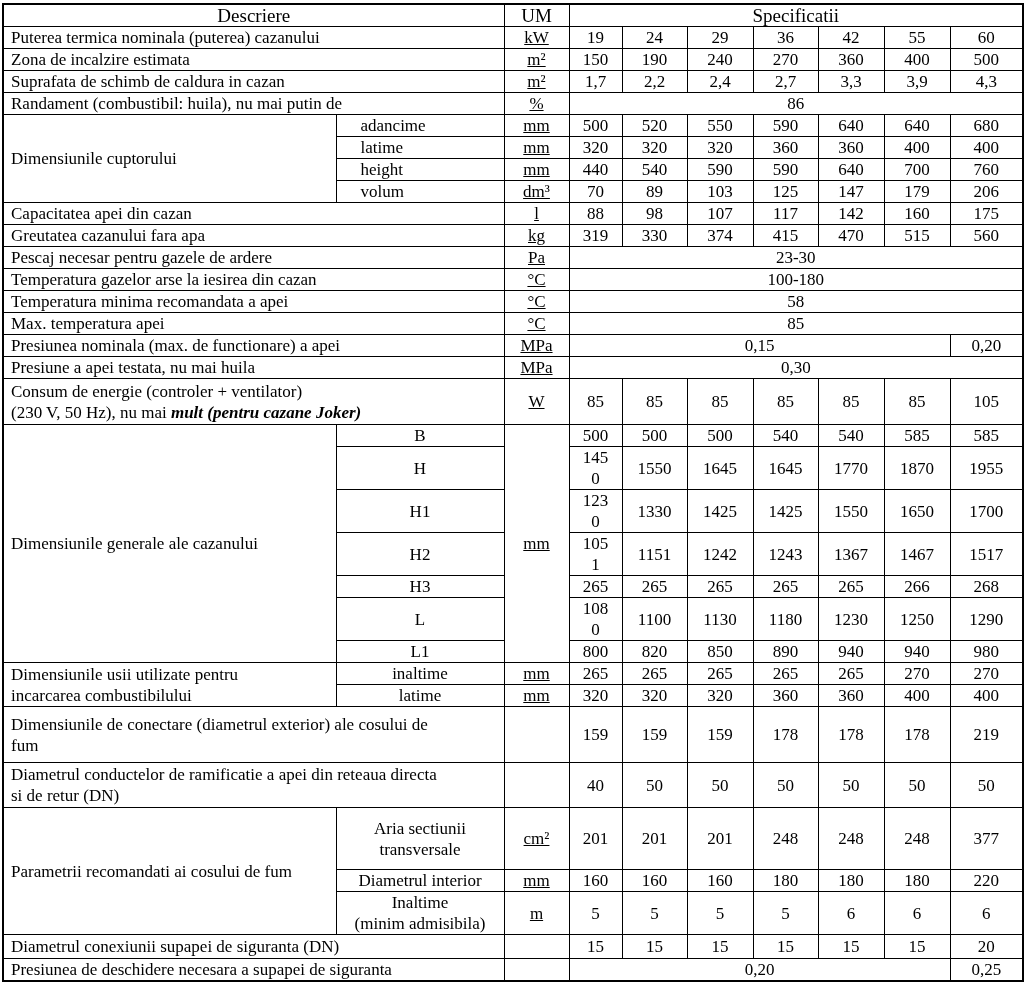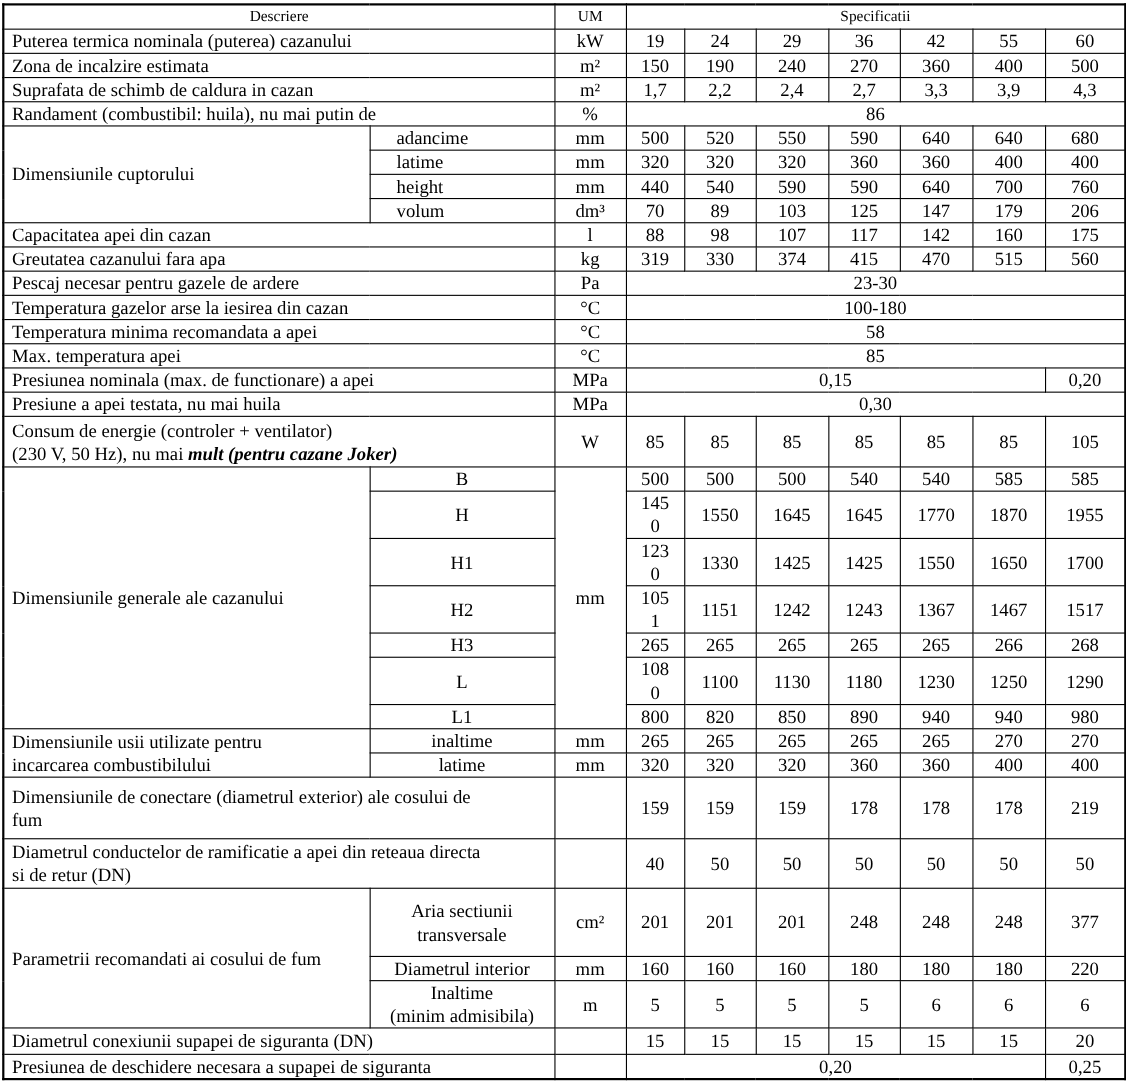--- a/index.html
+++ b/index.html
@@ -15,25 +15,25 @@
     color: #000;
   }
   #spec-table td {
     border: 1px solid #000;
     line-height: 21px;
     padding: 0 4px;
     overflow: hidden;
     vertical-align: middle;
     height: 21px;
   }
-  #spec-table td.head { text-align: center; font-size: 14px; }
+  #spec-table td.head { text-align: center; font-size: 19px; }
   #spec-table td.desc { text-align: left; padding-left: 7px; white-space: pre-line; }
   #spec-table td.sub  { text-align: center; white-space: pre-line; }
   #spec-table td.subl { text-align: left; padding-left: 24px; white-space: pre-line; }
-  #spec-table td.um   { text-align: center; }
+  #spec-table td.um   { text-align: center; text-decoration: underline; }
   #spec-table td.val  { text-align: center; }
   #spec-table td.val.v0 { word-break: break-all; padding: 0 10px; }
   #spec-table .bi { font-weight: bold; font-style: italic; margin-top: 42px; }
   
   #spec-table tr:nth-child(18) { height: 46px; }
   #spec-table tr:nth-child(28) { height: 56px; }
   #spec-table tr:nth-child(29) { height: 45px; }
   #spec-table tr:nth-child(30) { height: 62px; }
   #spec-table tr:nth-child(32) { height: 41px; }
   #spec-table tr:nth-child(33) { height: 24px; margin-top: 26px; }

